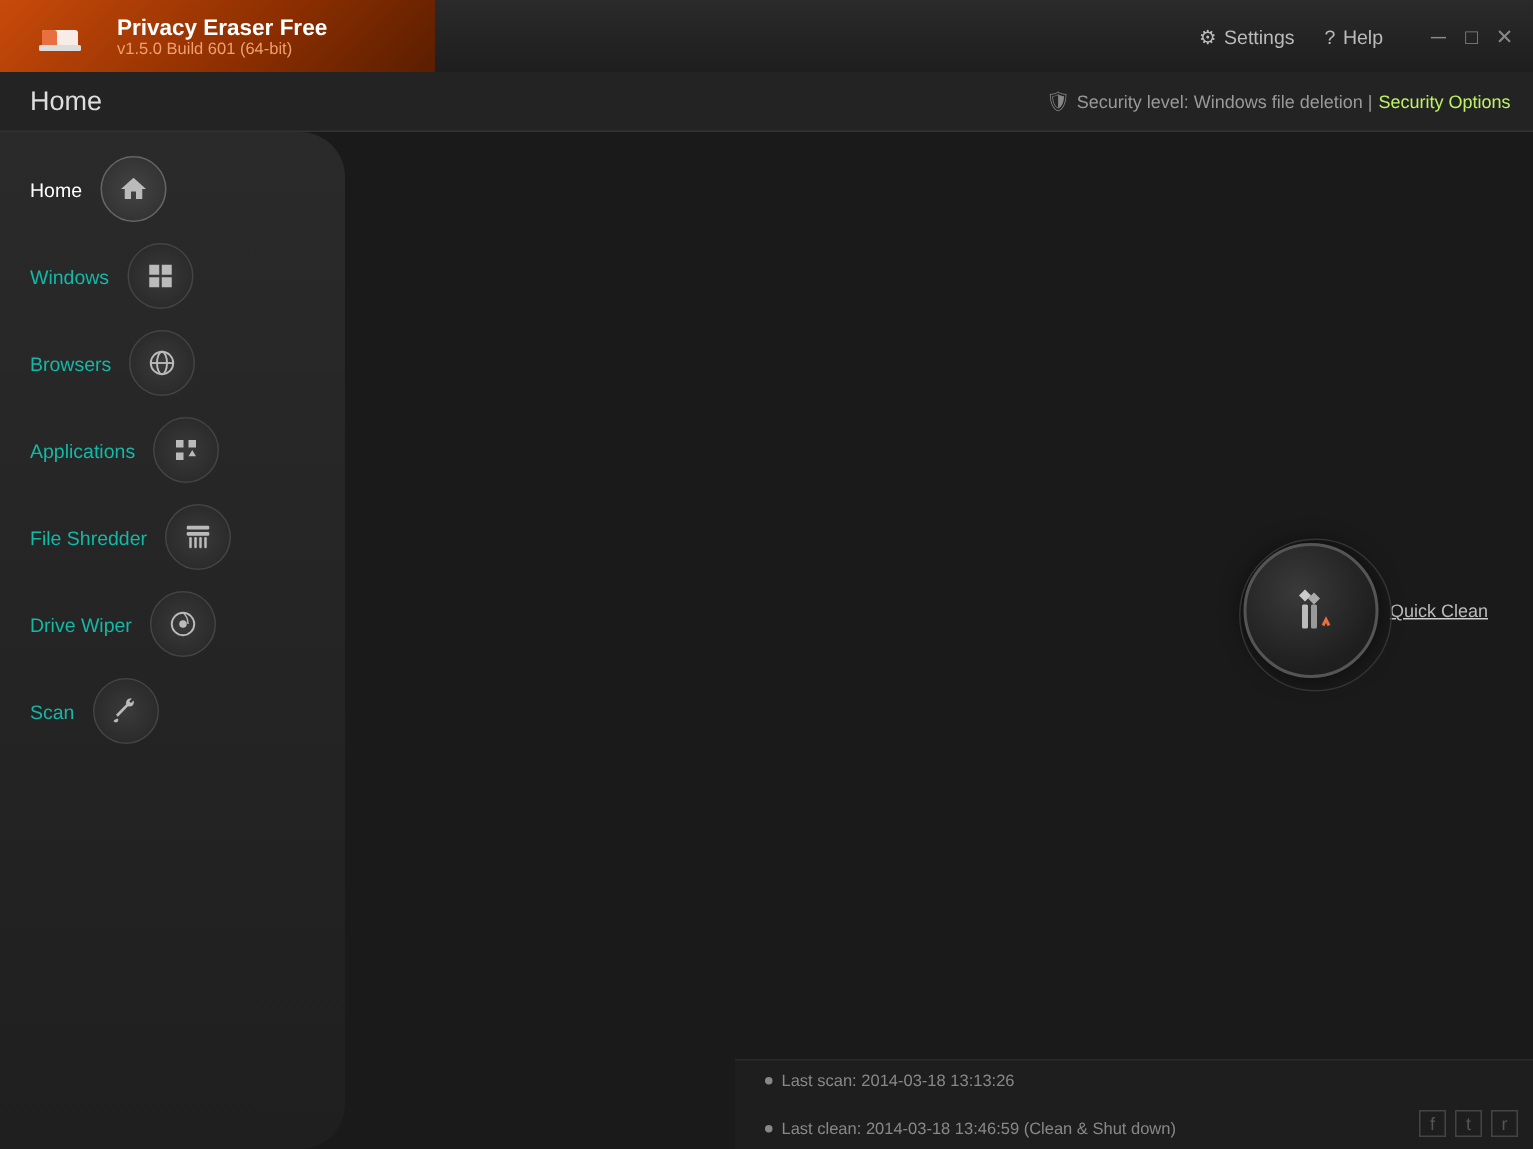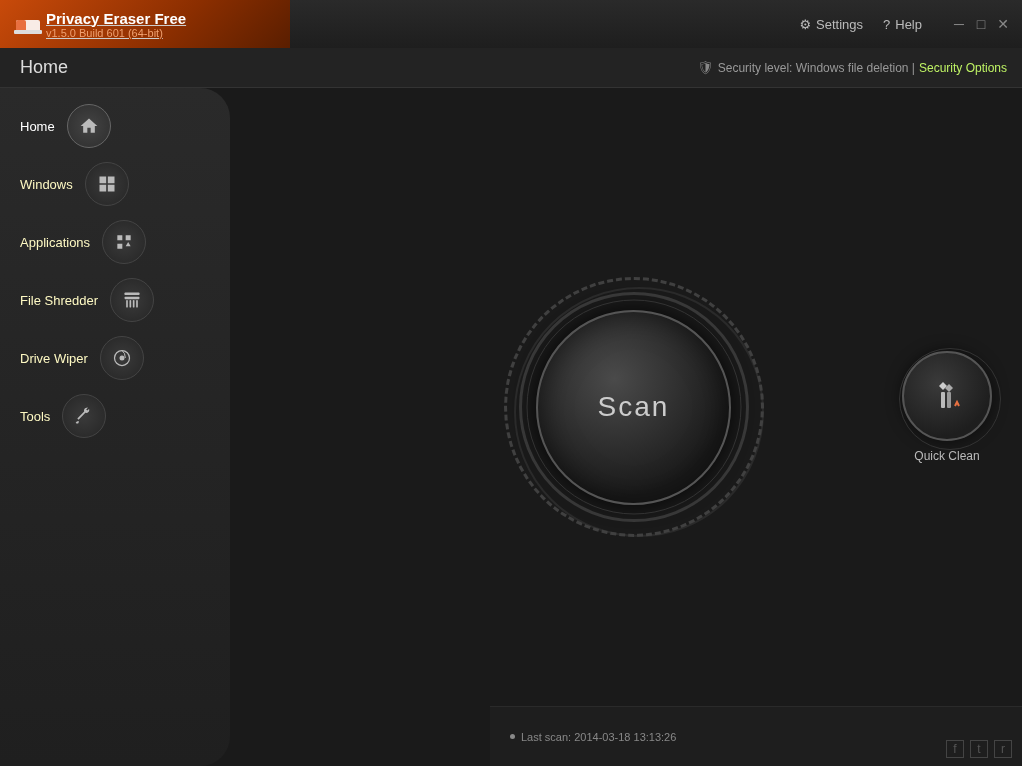--- a/index.html
+++ b/index.html
@@ -21,24 +21,23 @@
       display: flex;
       align-items: center;
       position: relative;
     }
     .title-brand {
       width: 290px;
       height: 48px;
       background: linear-gradient(135deg, #c84a0a 0%, #8b2e00 60%, #5a1e00 100%);
       display: flex;
       align-items: center;
-      padding-left: 12px;
-      gap: 2px;
+      padding-left: 24px;
+      gap: 22px;
       flex-shrink: 0;
-      text-decoration: underline;
     }
     .eraser-icon {
       width: 32px;
       height: 32px;
     }
     .brand-text { display: flex; flex-direction: column; }
     .brand-name {
       font-size: 15px;
       font-weight: bold;
       color: #fff;
@@ -140,21 +139,21 @@
       position: relative;
       z-index: 1;
       display: flex;
       align-items: center;
       padding: 6px 0 6px 20px;
       cursor: pointer;
       gap: 12px;
       margin-bottom: 2px;
     }
     .sidebar-item.active .sidebar-label { color: #fff; }
-    .sidebar-item:not(.active) .sidebar-label { color: #fef9c3; }
+    .sidebar-item:not(.active) .sidebar-label { color: #14b8a6; }
     .sidebar-label {
       font-size: 13px;
       font-weight: 400;
     }
     .sidebar-icon-wrap {
       width: 44px;
       height: 44px;
       border-radius: 50%;
       background: radial-gradient(circle, #3a3a3a 0%, #252525 100%);
       border: 1px solid #444;
@@ -248,24 +247,25 @@
       right: 30px;
       top: 50%;
       transform: translateY(-50%);
       display: flex;
       flex-direction: column;
       gap: 10px;
       align-items: center;
     }
     .action-item {
       display: flex;
-      flex-direction: column;
+      flex-direction: row;
       align-items: center;
       gap: 8px;
       cursor: pointer;
+      text-decoration: underline;
     }
     .action-btn {
       width: 90px;
       height: 90px;
       border-radius: 50%;
       background: radial-gradient(circle at 40% 35%, #3a3a3a, #1e1e1e 70%);
       border: 2px solid #555;
       display: flex;
       align-items: center;
       justify-content: center;
@@ -395,20 +395,30 @@
 
     <div class="sidebar-item">
       <span class="sidebar-label">Windows</span>
       <div class="sidebar-icon-wrap">
         <svg width="20" height="20" viewBox="0 0 24 24" fill="#bbb">
           <path d="M3 3h8v8H3zm10 0h8v8h-8zM3 13h8v8H3zm10 0h8v8h-8z"></path>
         </svg>
       </div>
     </div>
 
+    <div class="sidebar-item">
+      <span class="sidebar-label">Browsers</span>
+      <div class="sidebar-icon-wrap">
+        <svg width="20" height="20" viewBox="0 0 24 24" fill="#bbb">
+          <circle cx="12" cy="12" r="9" stroke="#bbb" stroke-width="1.5" fill="none"></circle>
+          <ellipse cx="12" cy="12" rx="4" ry="9" stroke="#bbb" stroke-width="1.5" fill="none"></ellipse>
+          <line x1="3" y1="12" x2="21" y2="12" stroke="#bbb" stroke-width="1.5"></line>
+        </svg>
+      </div>
+    </div>
 
     <div class="sidebar-item">
       <span class="sidebar-label">Applications</span>
       <div class="sidebar-icon-wrap">
         <svg width="20" height="20" viewBox="0 0 24 24" fill="#bbb">
           <path d="M4 4h6v6H4zm10 0h6v6h-6zM4 14h6v6H4zm10 3l3-5 3 5z"></path>
         </svg>
       </div>
     </div>
 
@@ -431,44 +441,34 @@
       <div class="sidebar-icon-wrap">
         <svg width="20" height="20" viewBox="0 0 24 24" fill="#bbb">
           <circle cx="12" cy="12" r="9" stroke="#bbb" stroke-width="1.5" fill="none"></circle>
           <circle cx="12" cy="12" r="3" fill="#bbb"></circle>
           <path d="M12 3 Q16 6 16 12" stroke="#bbb" stroke-width="1.2" fill="none"></path>
         </svg>
       </div>
     </div>
 
     <div class="sidebar-item">
-      <span class="sidebar-label">Tools</span>
+      <span class="sidebar-label">Scan</span>
       <div class="sidebar-icon-wrap">
         <svg width="20" height="20" viewBox="0 0 24 24" fill="#bbb">
           <path d="M15.5 2c-2 0-3.5 1.5-3.5 3.5 0 .4.1.8.2 1.1L4 15l1.5 1.5 8.1-8.3c.4.1.8.2 1.2.2 2 0 3.5-1.5 3.5-3.5 0-.5-.1-1-.3-1.4l-2 2-1.4-1.4 2-2c-.4-.2-.9-.3-1.4-.3z"></path>
           <path d="M5 18l1 1-1 2H3l-1-1 1-1z"></path>
         </svg>
       </div>
     </div>
 
   </div>
 
   <div class="content">
     <div class="scan-area">
 
-      <div class="scan-button-wrap">
-        <div class="scan-ring-outer">
-          <div class="scan-ring-dashes"></div>
-
-          <div style="position:absolute; width:215px; height:215px; border-radius:50%; border:1px solid #333; top:50%; left:50%; transform:translate(-50%,-50%);"></div>
-          <div class="scan-inner-ring">
-            <span class="scan-text">Scan</span>
-          </div>
-        </div>
-      </div>
 
       <div class="right-actions">
 
         <div class="action-item">
           <div class="action-btn">
             <svg width="36" height="36" viewBox="0 0 36 36" fill="#bbb">
               <path d="M10 8 L14 4 L18 8 L14 12 Z" fill="#ccc"></path>
               <path d="M16 10 L20 6 L24 10 L20 14 Z" fill="#aaa"></path>
               <rect x="12" y="14" width="4" height="16" rx="1" fill="#bbb"></rect>
               <rect x="18" y="14" width="4" height="16" rx="1" fill="#999"></rect>
@@ -480,20 +480,24 @@
 
 
       </div>
     </div>
 
     <div class="status-bar">
       <div class="status-line">
         <div class="status-dot"></div>
         <span>Last scan: 2014-03-18 13:13:26</span>
       </div>
+      <div class="status-line">
+        <div class="status-dot"></div>
+        <span>Last clean: 2014-03-18 13:46:59 (Clean &amp; Shut down)</span>
+      </div>
       <div class="social-icons">
         <div class="social-icon">
           <span>f</span>
         </div>
         <div class="social-icon">
           <span>t</span>
         </div>
         <div class="social-icon">
           <span>r</span>
         </div>

